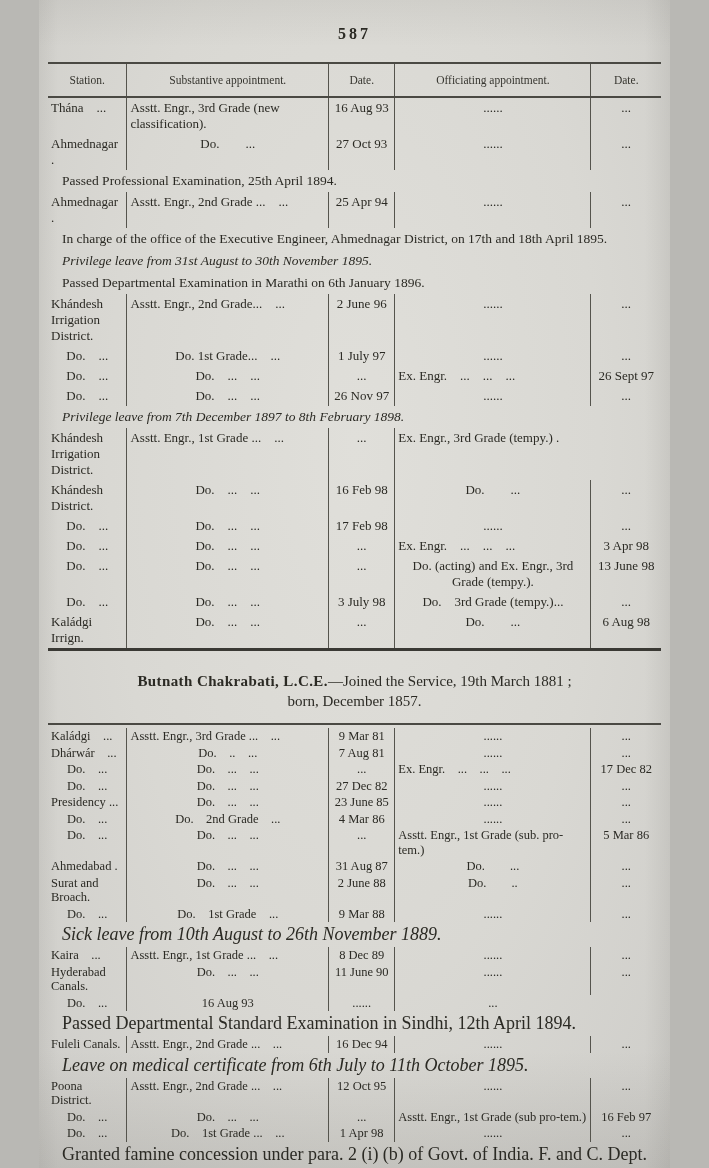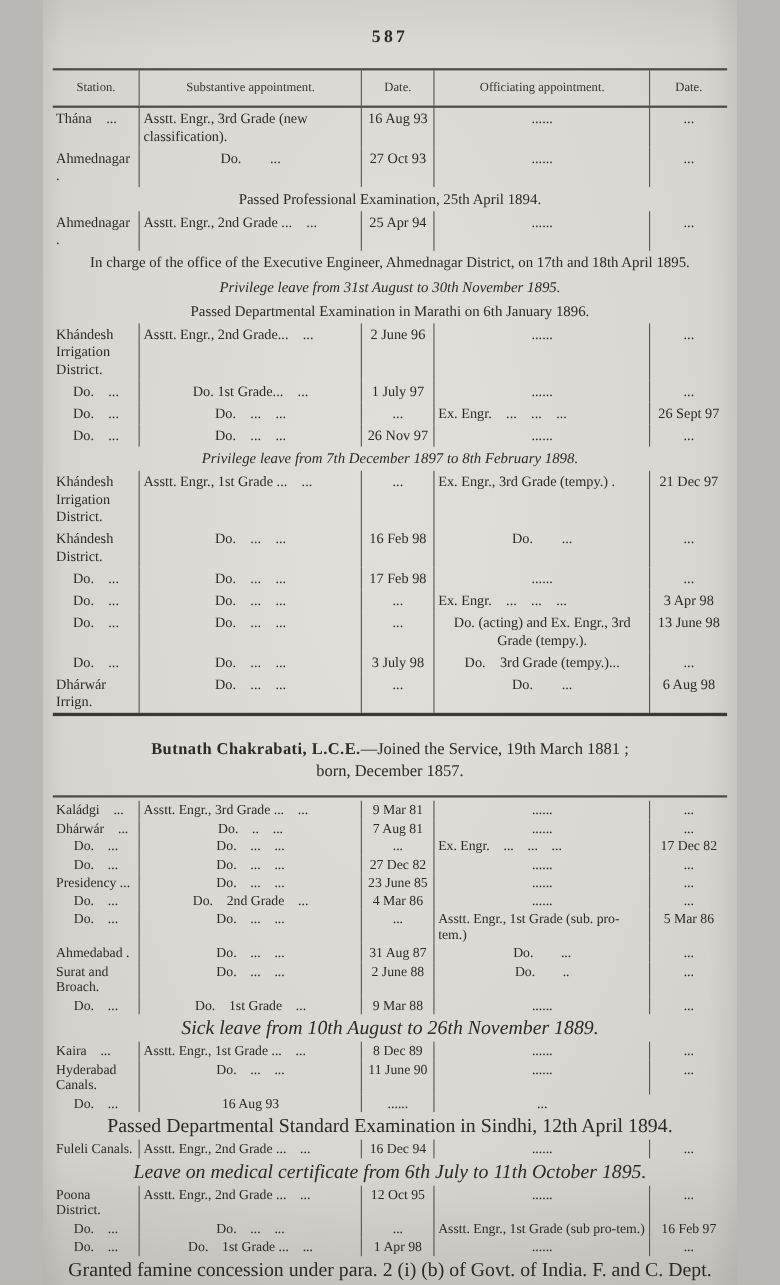--- a/index.html
+++ b/index.html
@@ -46,21 +46,20 @@
   .cell{
     white-space:pre-wrap;
     overflow:hidden;
   }
   #table1 .cell{font-size:13px;line-height:16px;padding:2px 3px;}
   #table2 .cell{font-size:12.5px;line-height:14.5px;padding:1px 3px;}
   .cell.b{border-left:1px solid #55544d;}
   .cell.left{text-align:left;}
   .cell.center{text-align:center;}
   .row.note{
-    text-align:center;
   }
   #table1 .row.note{font-size:13.5px;padding:3px 14px;}
   #table2 .row.note{font-size:18px;padding:2px 14px;}
   .row.note.italic{font-style:italic;}
   .heading{
     text-align:center;
     margin:20px 40px 12px;
     font-size:15px;
     line-height:20px;
   }
@@ -133,21 +132,20 @@
           <div class="cell center b">26 Nov 97</div>
           <div class="cell center b">......</div>
           <div class="cell center b">...</div>
         </div>
         <div class="row note italic">Privilege leave from 7th December 1897 to 8th February 1898.</div>
         <div class="row entry">
           <div class="cell left">Khándesh Irrigation District.</div>
           <div class="cell left b">Asstt. Engr., 1st Grade ... ...</div>
           <div class="cell center b">...</div>
           <div class="cell left b">Ex. Engr., 3rd Grade (tempy.) .</div>
-          <div class="cell center b">21 Dec 97</div>
         </div>
         <div class="row entry">
           <div class="cell left">Khándesh District.</div>
           <div class="cell center b">Do. ... ...</div>
           <div class="cell center b">16 Feb 98</div>
           <div class="cell center b">Do.  ...</div>
           <div class="cell center b">...</div>
         </div>
         <div class="row entry">
           <div class="cell center">Do. ...</div>
@@ -171,21 +169,21 @@
           <div class="cell center b">13 June 98</div>
         </div>
         <div class="row entry">
           <div class="cell center">Do. ...</div>
           <div class="cell center b">Do. ... ...</div>
           <div class="cell center b">3 July 98</div>
           <div class="cell center b">Do. 3rd Grade (tempy.)...</div>
           <div class="cell center b">...</div>
         </div>
         <div class="row entry">
-          <div class="cell left">Dhárwár Irrign.</div>
+          <div class="cell left">Kaládgi Irrign.</div>
           <div class="cell center b">Do. ... ...</div>
           <div class="cell center b">...</div>
           <div class="cell center b">Do.  ...</div>
           <div class="cell center b">6 Aug 98</div>
         </div>
       </div>
   </div>
 
   <div class="heading">
     <span class="nm">Butnath Chakrabati, L.C.E.</span><span>—Joined the Service, 19th March 1881 ;</span><br>

